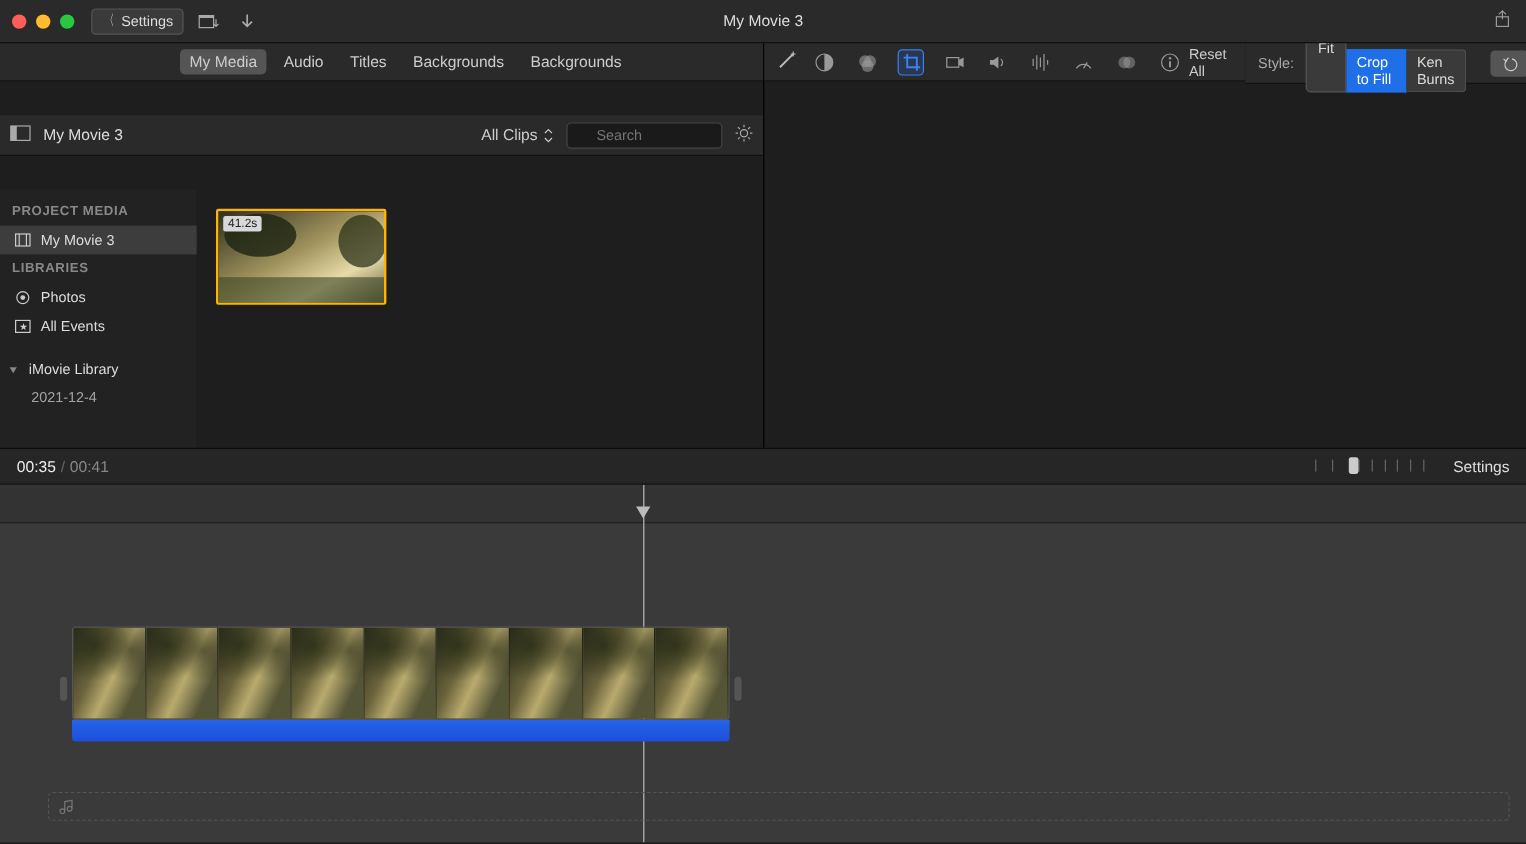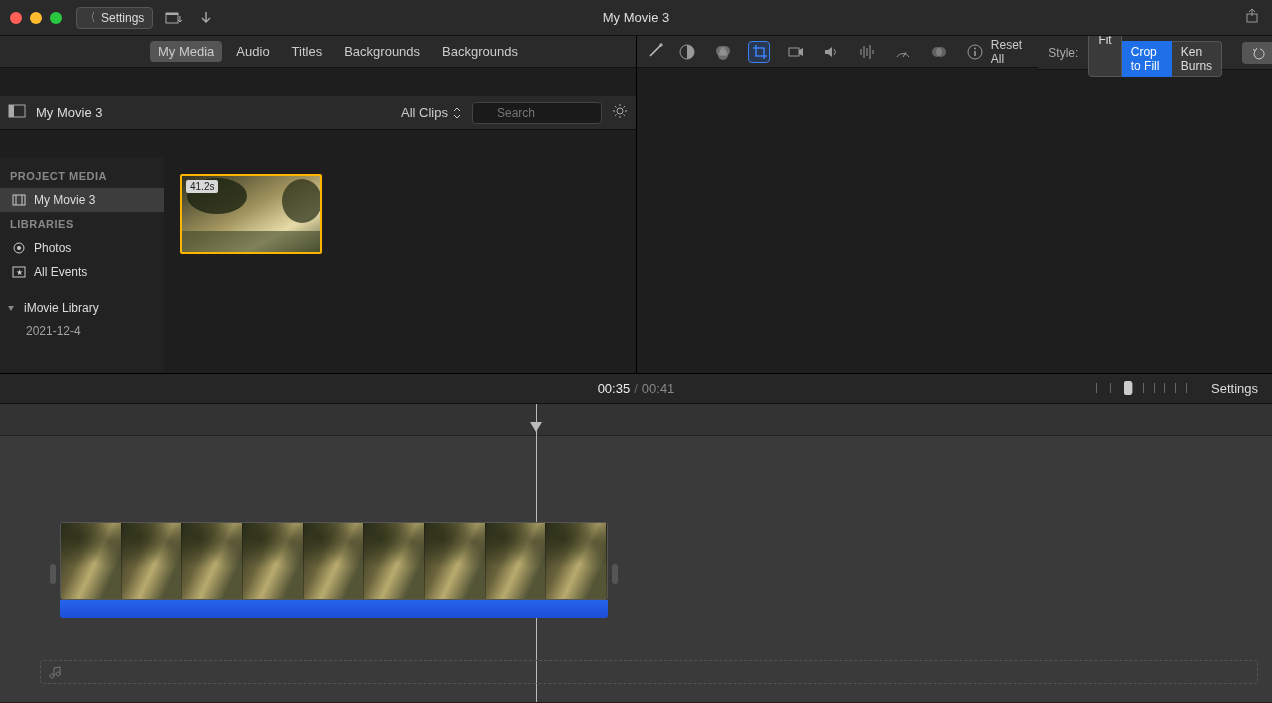--- a/index.html
+++ b/index.html
@@ -255,21 +255,21 @@
   .transport-center { flex:1; display:flex; justify-content:center; gap:20px; }
   .tp-btn { color:#ddd; }
   .fs-btn { color:#aaa; }
 
   
   .timecode-bar {
     height: 30px;
     background:#262626;
     display:flex; align-items:center;
     padding: 0 14px;
-    justify-content: center;
+    justify-content: flex-start;
     position:relative;
     border-bottom:1px solid #111;
   }
   .tc-current { color:#eee; }
   .tc-sep { color:#666; margin:0 4px;}
   .tc-total { color:#888; }
   .zoom-slider {
     position:absolute; right: 86px;
     width: 90px; height: 16px;
     display:flex; align-items:center;

